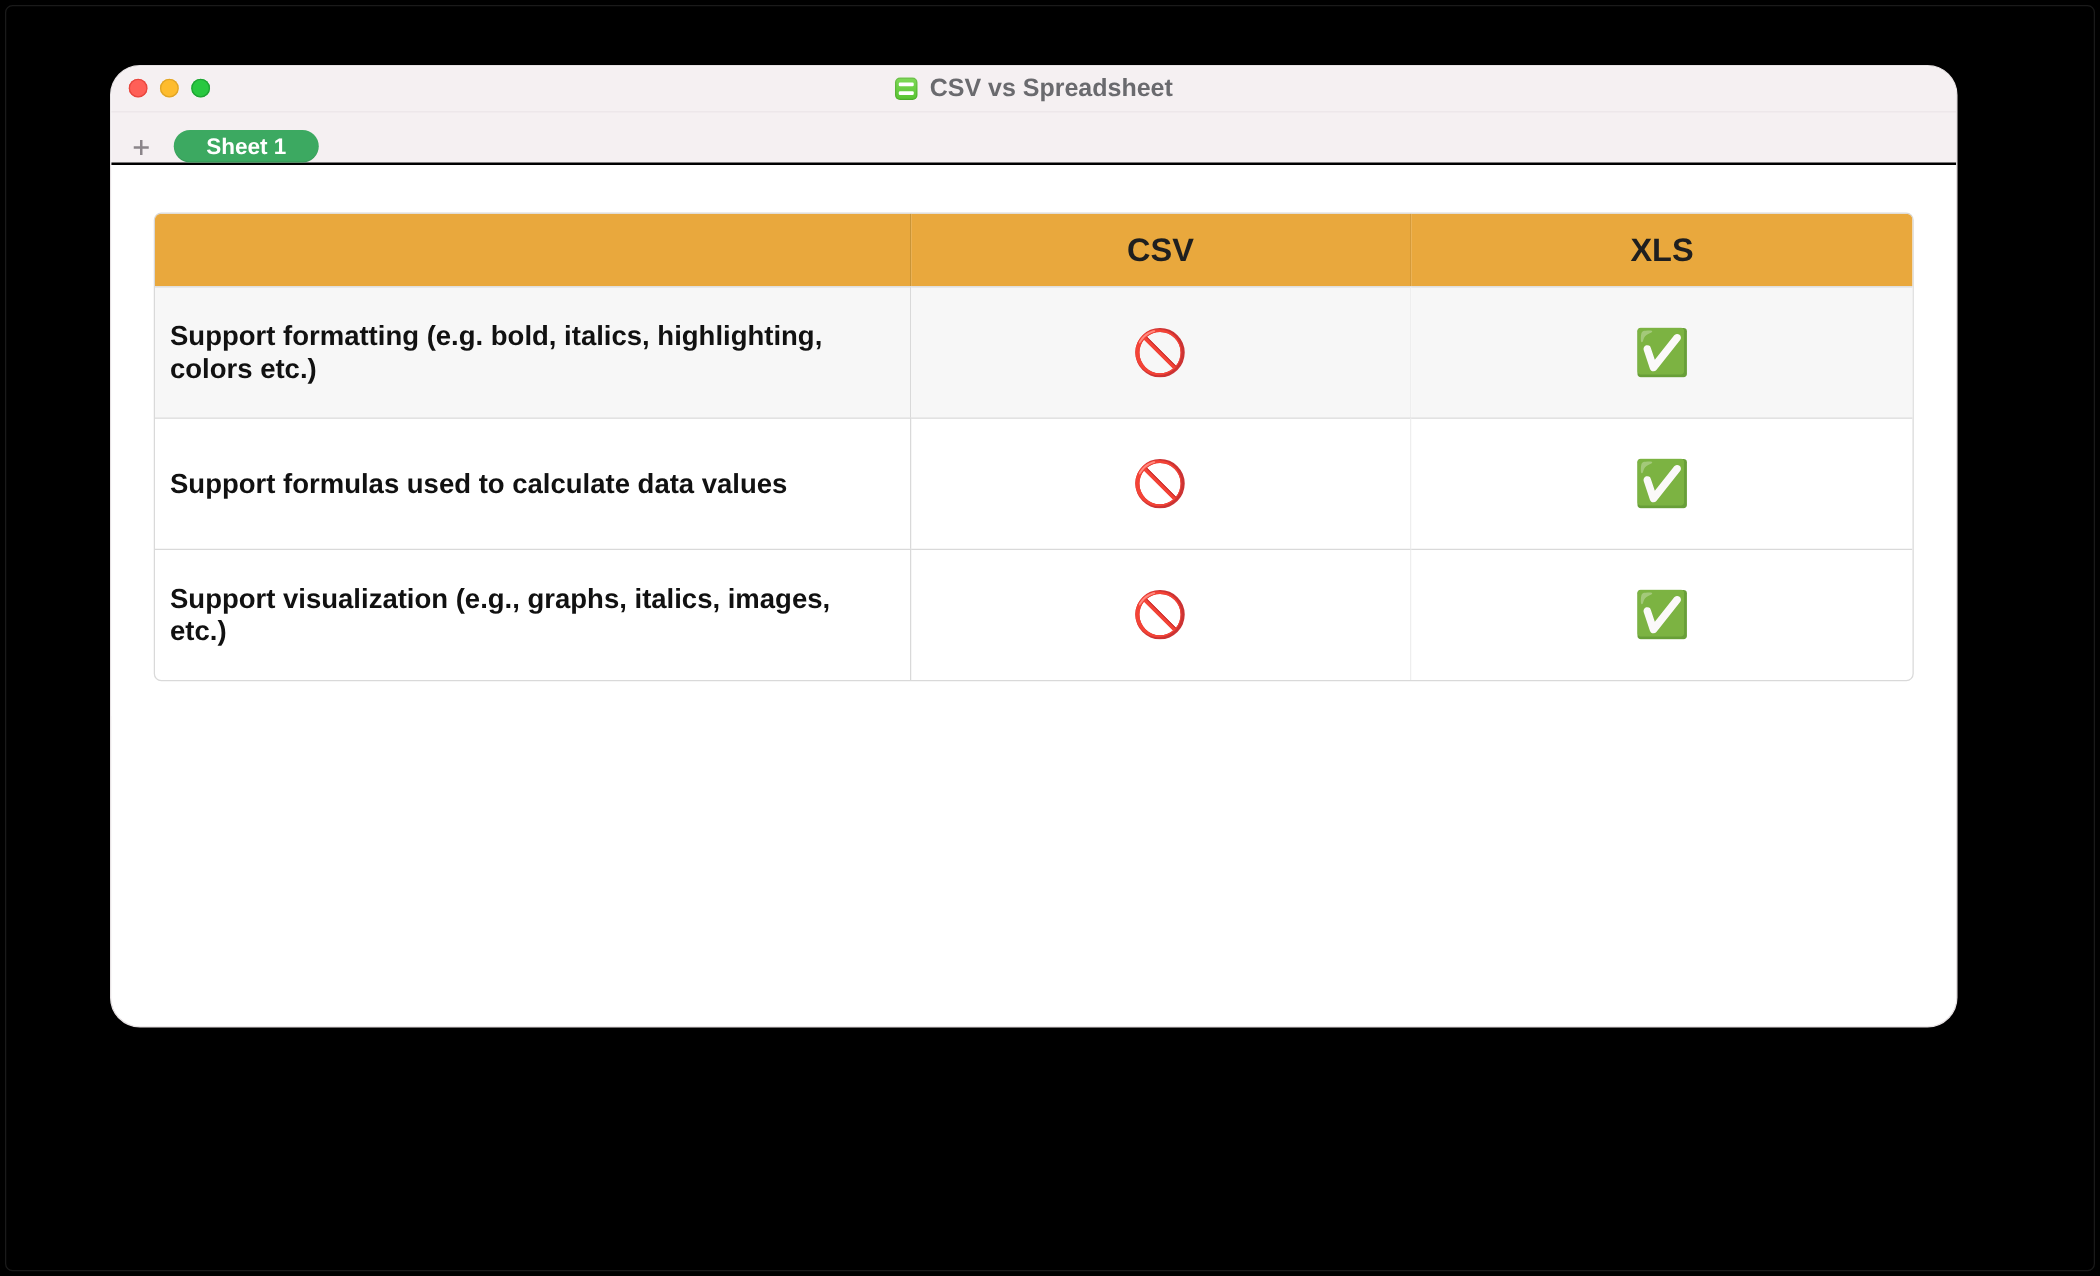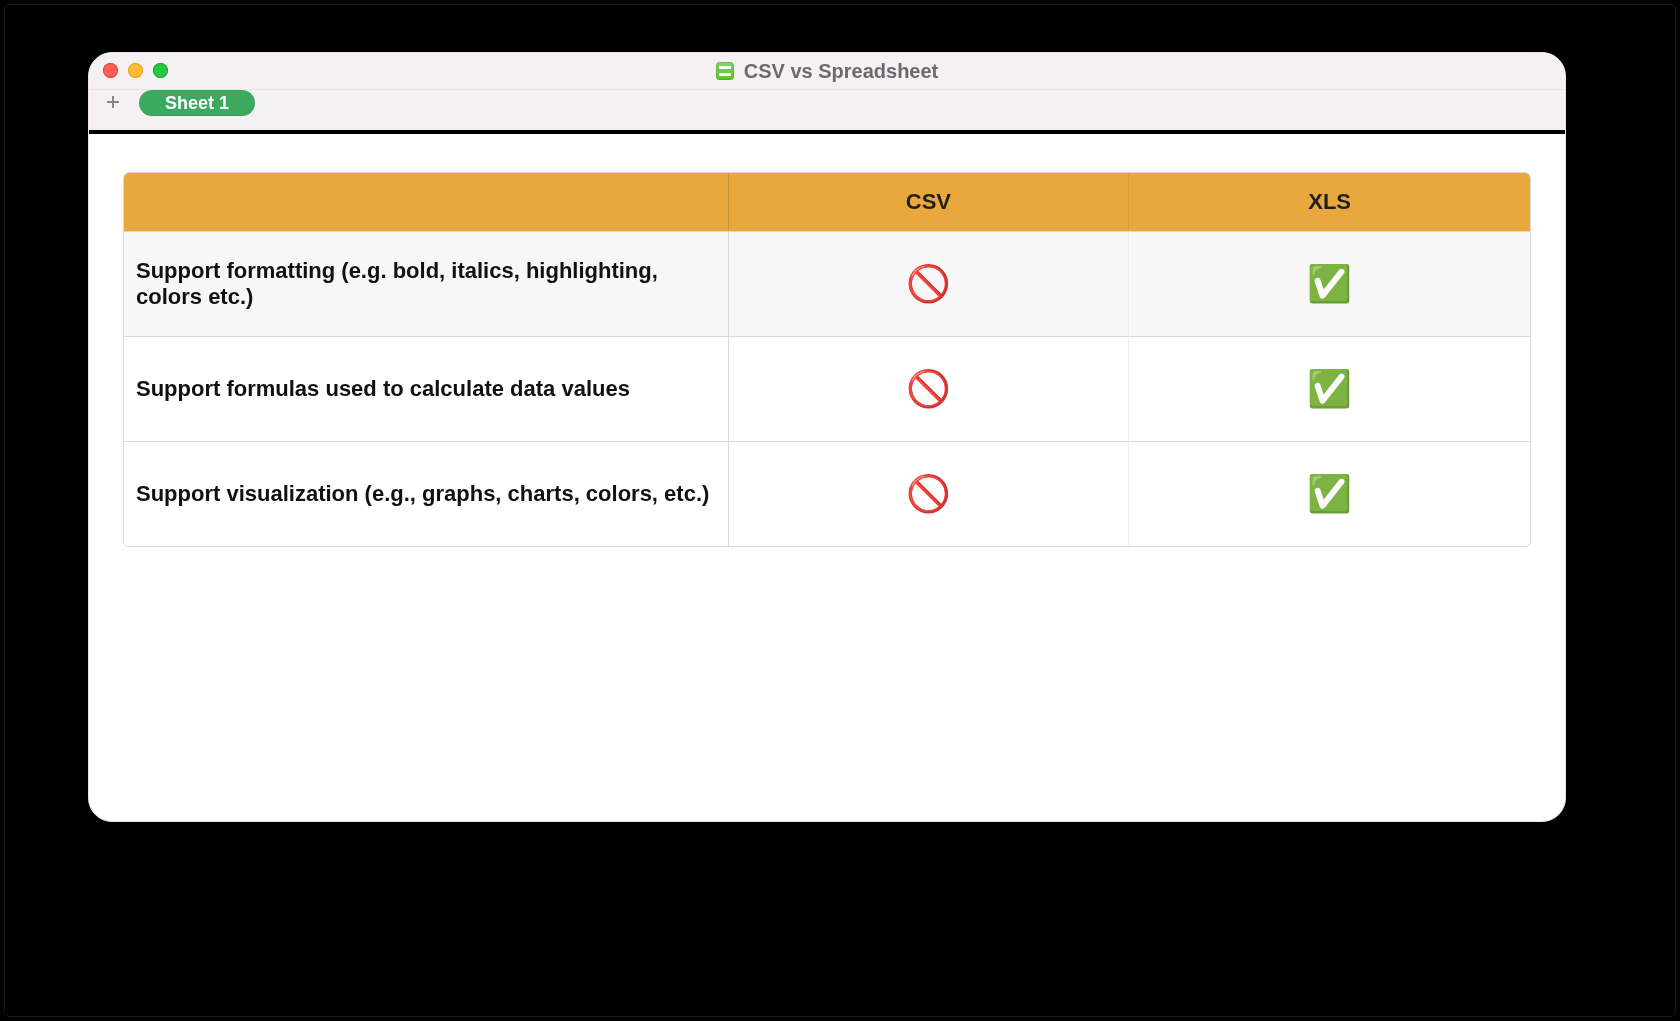--- a/index.html
+++ b/index.html
@@ -31,31 +31,31 @@
   .traffic{position:absolute;left:14px;top:10px;display:flex;gap:10px;}
   .dot{width:15px;height:15px;border-radius:50%;}
   .dot.red{background:#ff5f57;box-shadow:inset 0 0 0 1px #e7473f;}
   .dot.yellow{background:#febc2e;box-shadow:inset 0 0 0 1px #e0a528;}
   .dot.green{background:#28c840;box-shadow:inset 0 0 0 1px #1fa334;}
   .title-center{display:flex;align-items:center;gap:10px;color:var(--title-text);font-weight:700;font-size:20px;}
   .app-icon{width:18px;height:18px;border-radius:4px;background:linear-gradient(#7ed957,#57c431);box-shadow:inset 0 0 0 1px rgba(0,0,0,.12);position:relative;}
   .app-icon:before{content:"";position:absolute;left:3px;right:3px;top:4px;height:3px;background:#fff;border-radius:1px;}
   .app-icon:after{content:"";position:absolute;left:3px;right:3px;bottom:4px;height:3px;background:#fff;border-radius:1px;}
 
-  .tabbar{height:40px;background:var(--tabbar-bg);display:flex;align-items:flex-start;gap:14px;padding:0 12px;border-bottom:4px solid #000000;}
+  .tabbar{height:40px;background:var(--tabbar-bg);display:flex;align-items:flex-end;gap:14px;padding:0 12px;border-bottom:2px solid #000000;}
   .add-tab{width:24px;height:24px;display:flex;align-items:center;justify-content:center;color:#8b858a;border-radius:6px;}
   .add-tab svg{display:block}
   .tab{height:26px;padding:0 26px;border-radius:13px;background:var(--tab-green);color:#fff;font-weight:700;font-size:18px;display:flex;align-items:center;box-shadow:inset 0 -1px 0 rgba(0,0,0,.08);}
 
   .sheet{padding:38px 34px 28px 34px;background:#fff;}
   table.cmp{width:100%;border-collapse:separate;border-spacing:0;table-layout:fixed;border:1px solid var(--border);border-radius:6px;overflow:hidden;}
   table.cmp col.c-feature{width:43%;}
   table.cmp col.c-csv{width:28.5%;}
   table.cmp col.c-xls{width:28.5%;}
-  thead th{background:var(--header-orange);height:56px;font-size:22px;font-weight:800;color:#1f1f1f;}
+  thead th{background:var(--header-orange);height:56px;font-size:26px;font-weight:800;color:#1f1f1f;}
   thead th:first-child{border-right:1px solid #c99437;}
   thead th:nth-child(2){border-right:1px solid #d59a39;}
   tbody td{height:84px;vertical-align:middle;font-size:22px;border-top:1px solid var(--border);}
   tbody td:first-child{padding:10px 16px 10px 12px;font-weight:700;border-right:1px solid var(--border);}
   tbody td:nth-child(2){text-align:center;border-right:1px solid #eee;}
   tbody td:nth-child(3){text-align:center;}
   tbody tr.alt td{background:var(--row-alt);}
   .mark{font-size:36px;line-height:1}
 </style>
 </head>
@@ -107,21 +107,21 @@
               <td>Support formatting (e.g. bold, italics, highlighting, colors etc.)</td>
               <td><span class="mark">🚫</span></td>
               <td><span class="mark">✅</span></td>
             </tr>
             <tr>
               <td>Support formulas used to calculate data values</td>
               <td><span class="mark">🚫</span></td>
               <td><span class="mark">✅</span></td>
             </tr>
             <tr>
-              <td>Support visualization (e.g., graphs, charts, colors, etc.)</td>
+              <td>Support visualization (e.g., graphs, italics, images, etc.)</td>
               <td><span class="mark">🚫</span></td>
               <td><span class="mark">✅</span></td>
             </tr>
           </tbody>
       </table>
     </div>
   </div>
 </div>
 
 </body></html>

